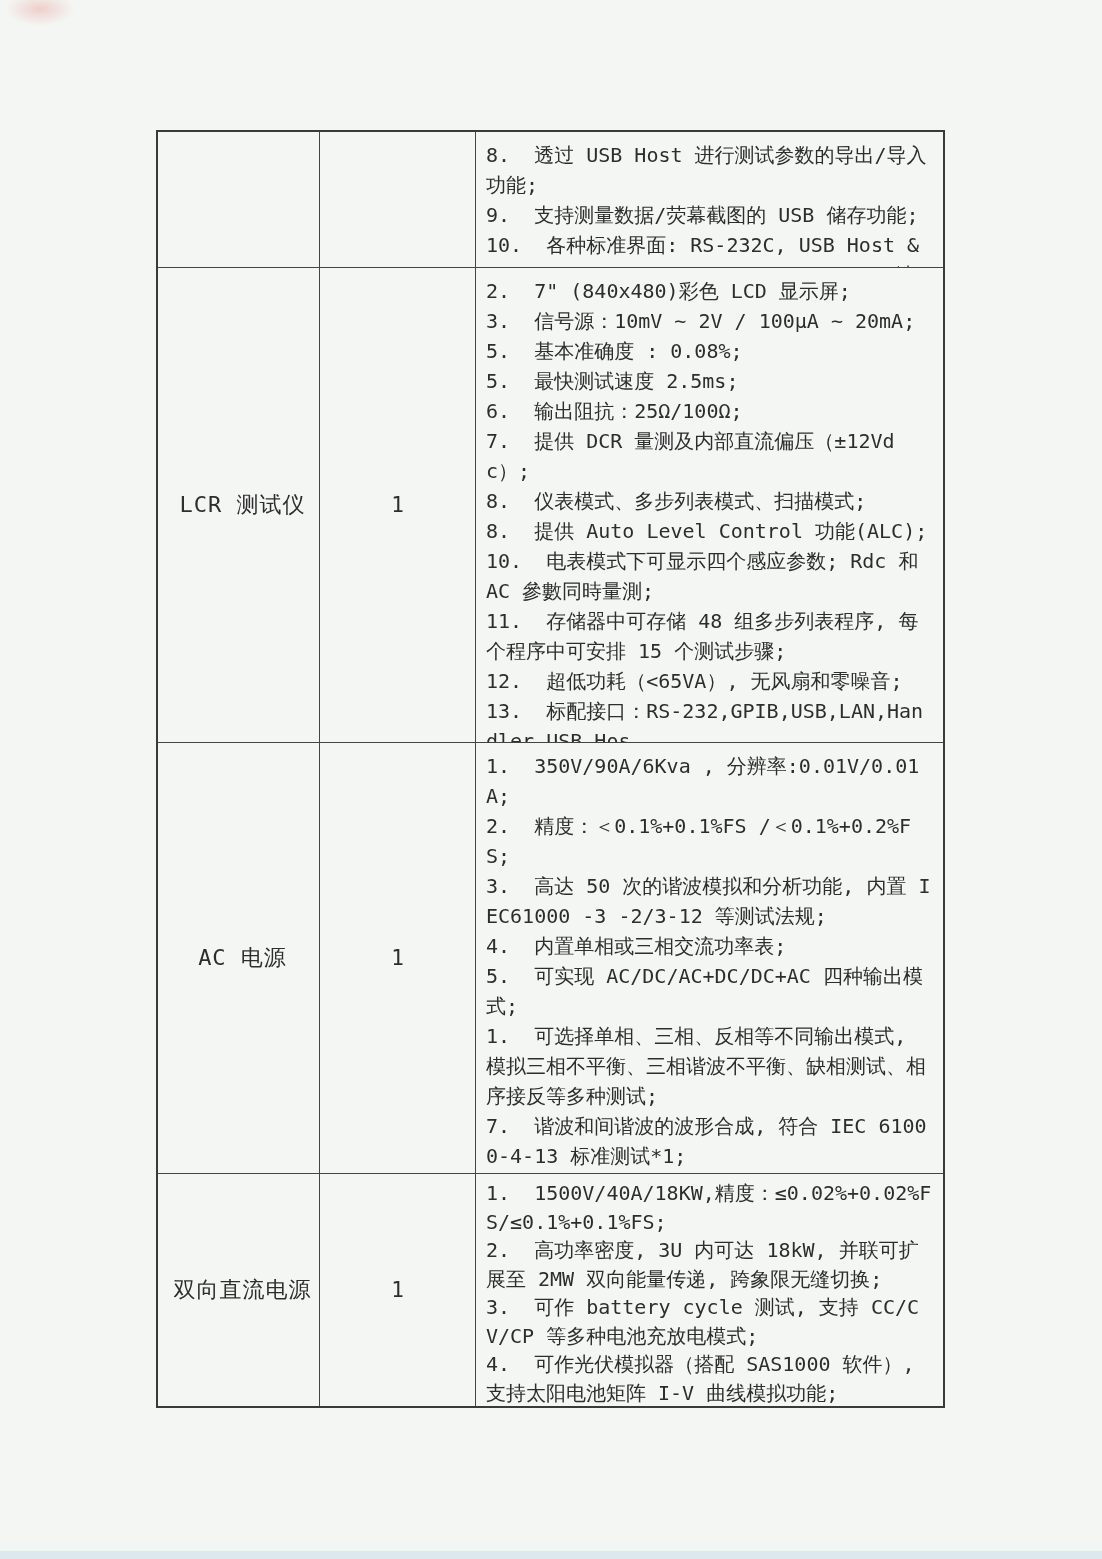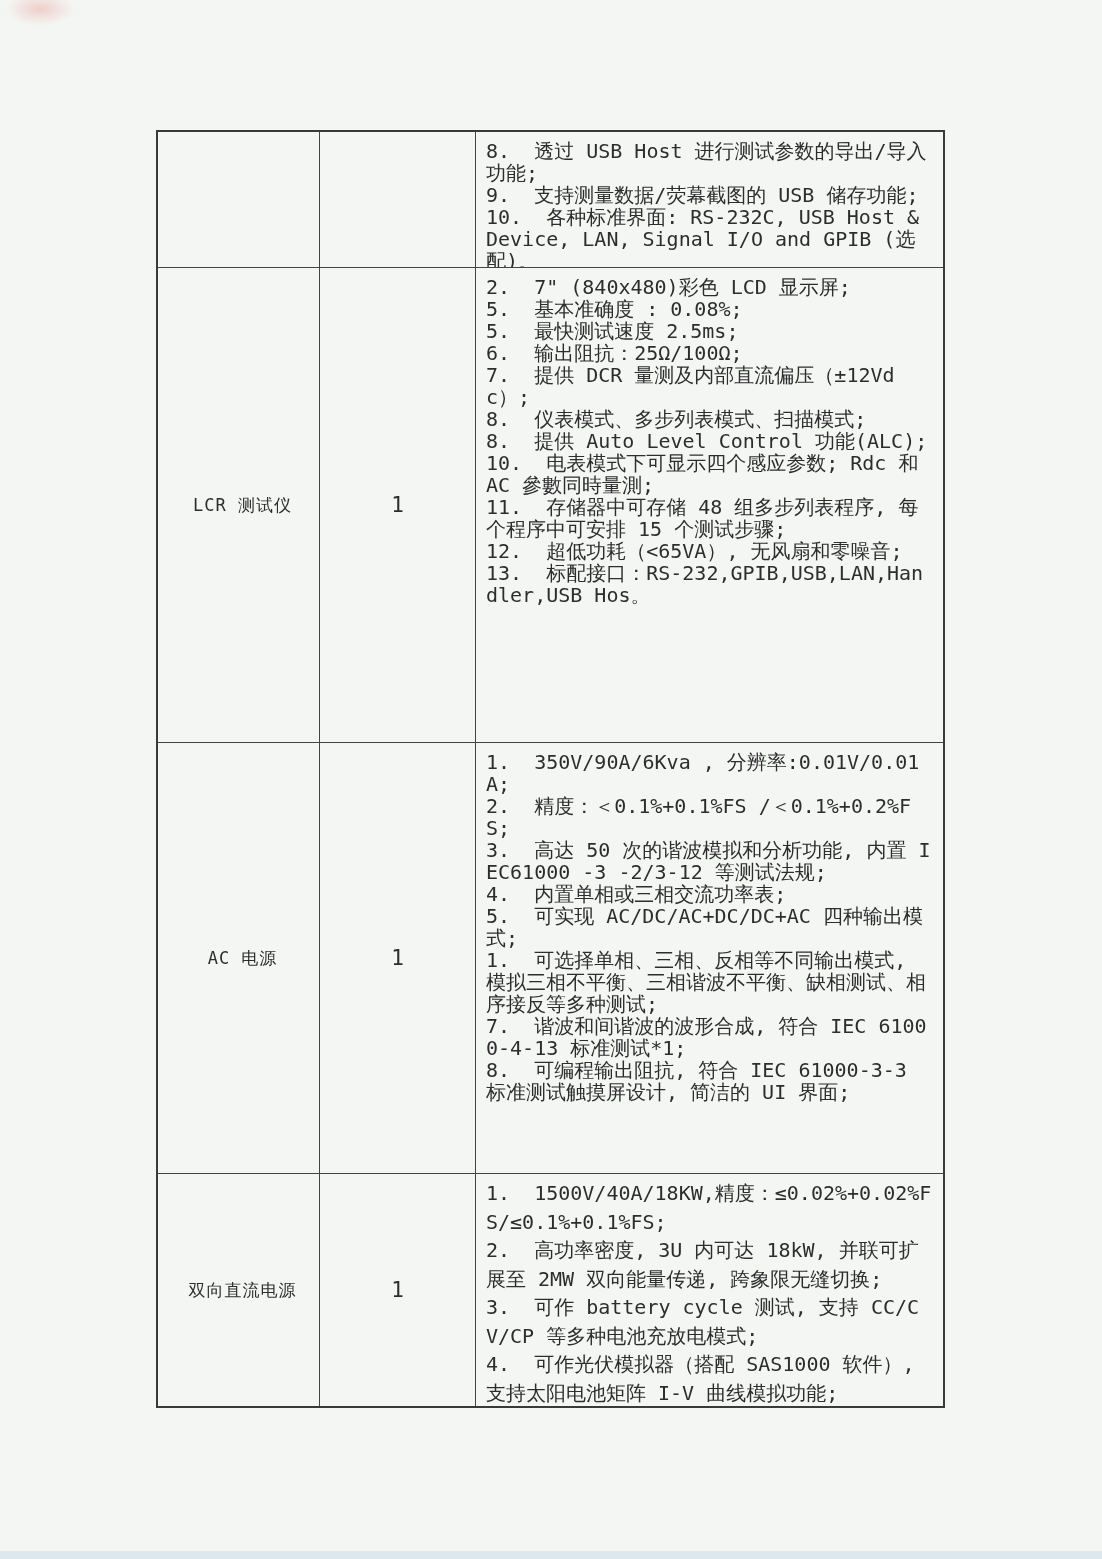--- a/index.html
+++ b/index.html
@@ -24,32 +24,32 @@
     border:2px solid #3a3a3a;
     background:transparent;
     box-sizing:content-box;
   }
   .trow{display:flex;border-bottom:1px solid #444;}
   .trow:last-child{border-bottom:none;}
   .cell{box-sizing:border-box;}
   .cell-name{
     width:162px;flex:0 0 162px;border-right:1px solid #444;
     display:flex;align-items:center;justify-content:center;
-    font-size:17px;letter-spacing:1px;text-align:center;padding-left:8px;
+    font-size:22px;letter-spacing:1px;text-align:center;padding-left:8px;
   }
   .cell-qty{
     width:156px;flex:0 0 156px;border-right:1px solid #444;
     display:flex;align-items:center;justify-content:center;
     font-size:21px;
   }
   .cell-spec{
     flex:1;padding:8px 8px 2px 10px;overflow:hidden;
   }
   .spec-line{
-    font-size:20px;line-height:22px;
+    font-size:20px;line-height:30px;
     white-space:pre-wrap;word-break:break-all;
   }
   .trow.compact .spec-line{line-height:28.5px;}
   .trow.compact .cell-spec{padding-top:5px;}
 </style>
 </head>
 <body>
 
 <div class="smudge"></div>
 
@@ -63,20 +63,21 @@
         <div class="spec-line">9.  支持测量数据/荧幕截图的 USB 储存功能;</div>
         <div class="spec-line">10.  各种标准界面: RS-232C, USB Host &amp; Device, LAN, Signal I/O and GPIB (选配)。</div>
       </div>
   </div>
 
   <div class="trow" style="height:474px">
     <div class="cell cell-name">LCR 测试仪</div>
     <div class="cell cell-qty">1</div>
     <div class="cell cell-spec">
         <div class="spec-line">2.  7" (840x480)彩色 LCD 显示屏;</div>
+        <div class="spec-line">3.  信号源：10mV ~ 2V / 100μA ~ 20mA;</div>
         <div class="spec-line">5.  基本准确度 : 0.08%;</div>
         <div class="spec-line">5.  最快测试速度 2.5ms;</div>
         <div class="spec-line">6.  输出阻抗：25Ω/100Ω;</div>
         <div class="spec-line">7.  提供 DCR 量测及内部直流偏压（±12Vdc）;</div>
         <div class="spec-line">8.  仪表模式、多步列表模式、扫描模式;</div>
         <div class="spec-line">8.  提供 Auto Level Control 功能(ALC);</div>
         <div class="spec-line">10.  电表模式下可显示四个感应参数; Rdc 和 AC 參數同時量測;</div>
         <div class="spec-line">11.  存储器中可存储 48 组多步列表程序, 每个程序中可安排 15 个测试步骤;</div>
         <div class="spec-line">12.  超低功耗（&lt;65VA）, 无风扇和零噪音;</div>
         <div class="spec-line">13.  标配接口：RS-232,GPIB,USB,LAN,Handler,USB Hos。</div>

